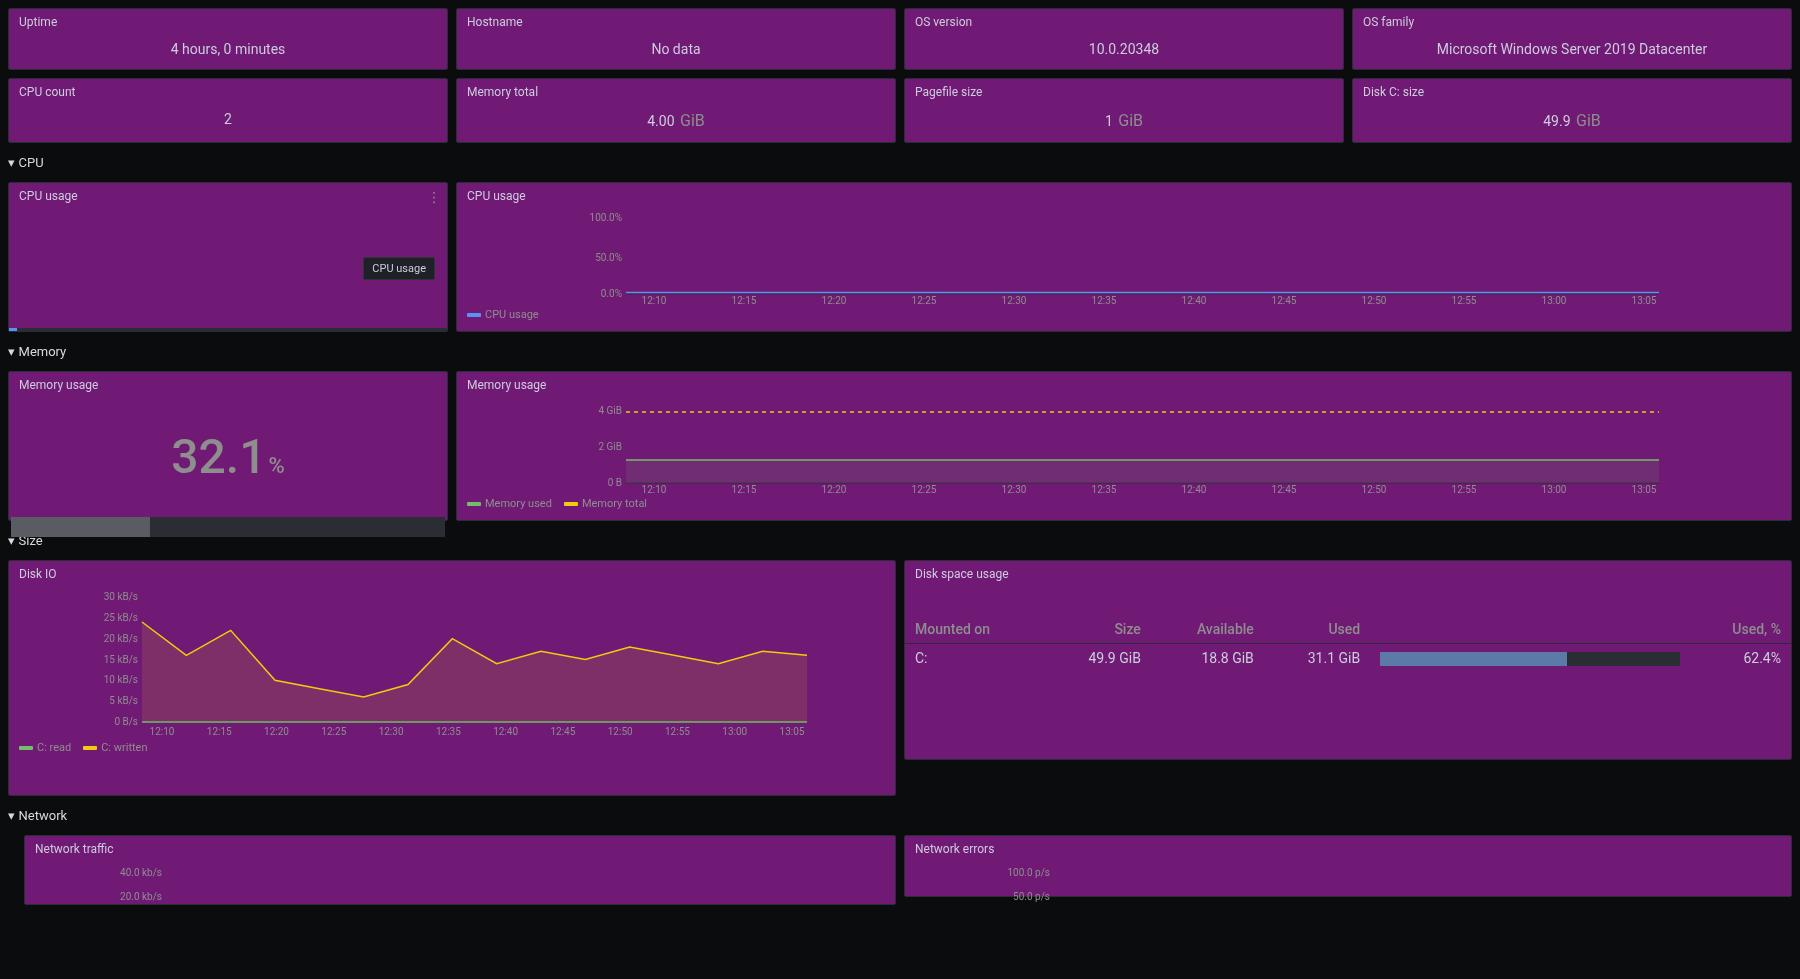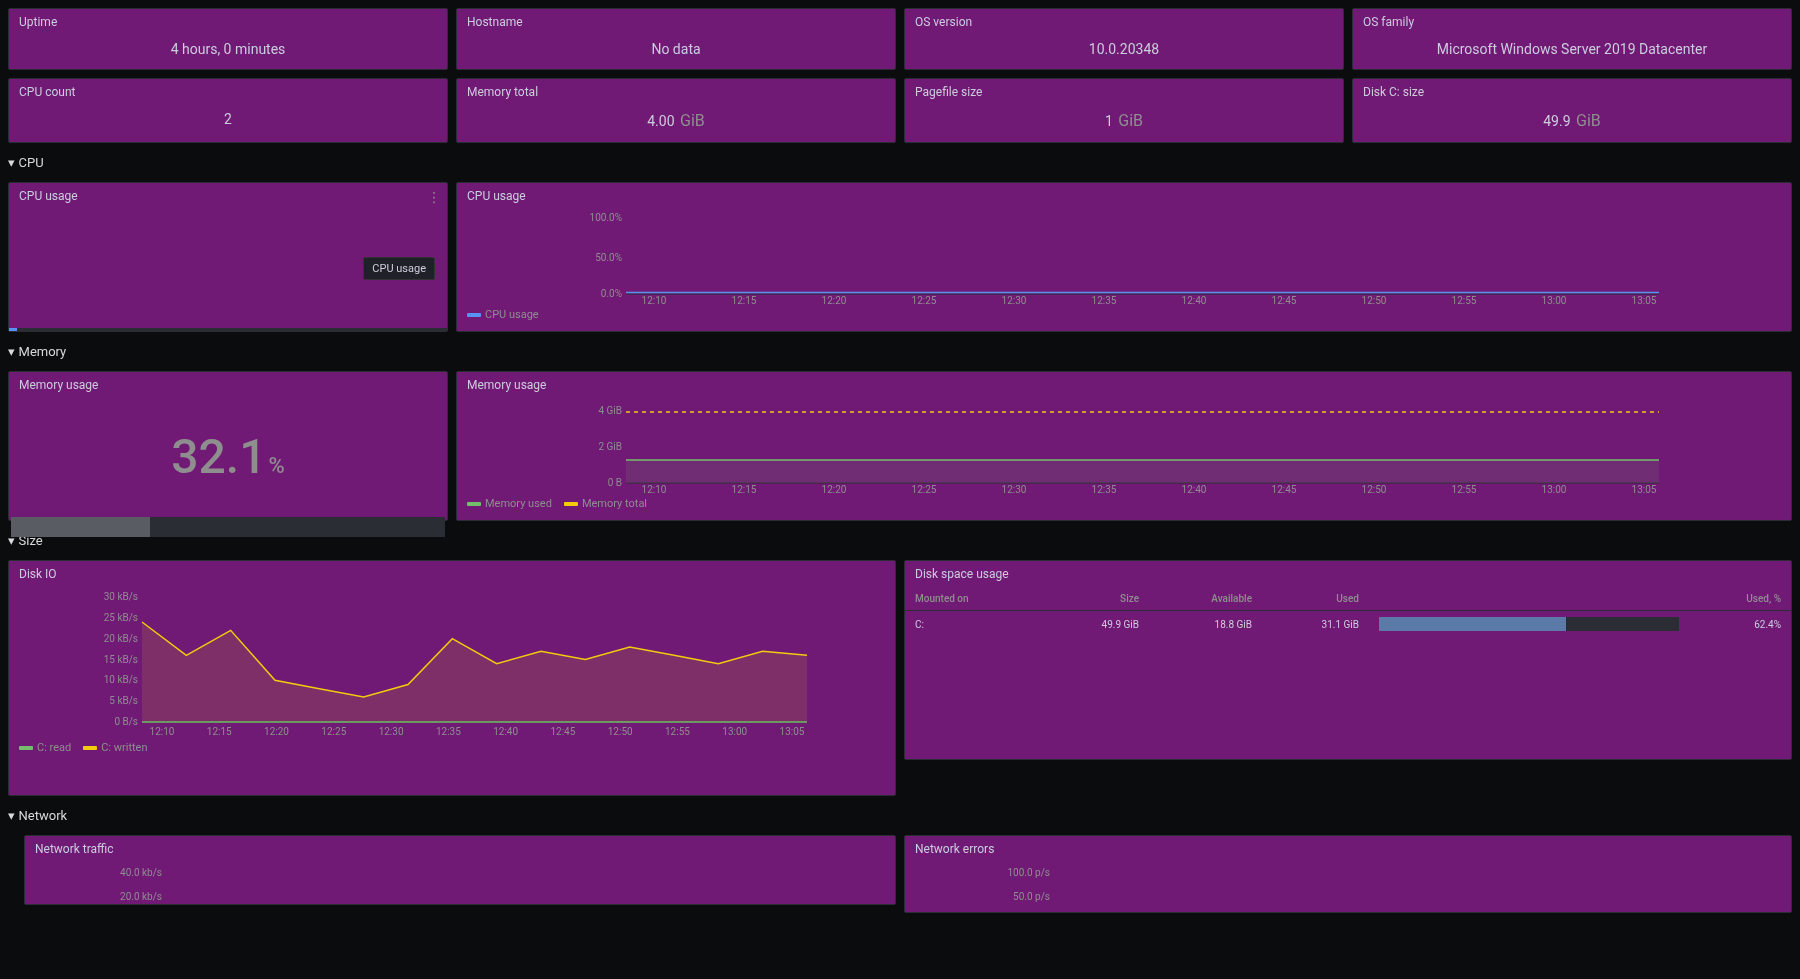--- a/index.html
+++ b/index.html
@@ -16,21 +16,21 @@
 .big-grey { color: #8e8e8e; }
 .big-stat .pct { font-size: 22px; margin-left: 2px; }
 .tooltip { position: absolute; background: #1f2128; border: 1px solid #333; padding: 4px 8px; border-radius: 2px; font-size: 11px; right: 12px; top: 50%; }
 .menu-dots { position: absolute; right: 6px; top: 6px; color: #8e8e8e; cursor: pointer; font-size: 14px; }
 .gauge-bar { height: 20px; background: #2b2d35; margin: 2px 2px; position: relative; }
 .gauge-fill { height: 100%; background: #5a5c64; }
 .chart-svg { display: block; }
 .legend { display: flex; gap: 12px; padding: 4px 10px; font-size: 11px; color: #8e8e8e; align-items: center; }
 .legend-item { display: flex; align-items: center; gap: 4px; }
 .legend-swatch { width: 14px; height: 4px; border-radius: 1px; }
-.table { width: 100%; border-collapse: collapse; font-size: 10px; }
+.table { width: 100%; border-collapse: collapse; font-size: 14px; margin-top: 28px; }
 .table th { text-align: left; padding: 6px 10px; color: #8e8e8e; font-weight: 500; border-bottom: 1px solid #2b2d35; }
 .table th.r { text-align: right; }
 .table td { padding: 6px 10px; }
 .table td.r { text-align: right; }
 .usage-bar { width: 300px; height: 14px; background: #2b2d35; display: inline-block; vertical-align: middle; }
 .usage-fill { height: 100%; background: #5b7aa8; }
 .axis-label { font-size: 10px; fill: #8e8e8e; }
 .grid-line { stroke: #2b2d35; stroke-width: 1; }
 .row-2 { grid-column: span 2; }
 .row-3 { grid-column: span 3; }
@@ -249,21 +249,21 @@
   </div>
 
   <div class="panel row-2" style="height:70px;margin-left:16px;">
     <div class="panel-header">Network traffic</div>
     <svg class="chart-svg" width="100%" height="40" viewBox="0 0 720 40">
       <text x="62" y="14" text-anchor="end" class="axis-label">40.0 kb/s</text>
       <text x="62" y="38" text-anchor="end" class="axis-label">20.0 kb/s</text>
     </svg>
   </div>
 
-  <div class="panel row-2" style="height:78px;">
+  <div class="panel row-2" style="height:62px;">
     <div class="panel-header">Network errors</div>
     <svg class="chart-svg" width="100%" height="40" viewBox="0 0 720 40">
       <text x="62" y="14" text-anchor="end" class="axis-label">100.0 p/s</text>
       <text x="62" y="38" text-anchor="end" class="axis-label">50.0 p/s</text>
     </svg>
   </div>
 
 </div>
 
 </body></html>

